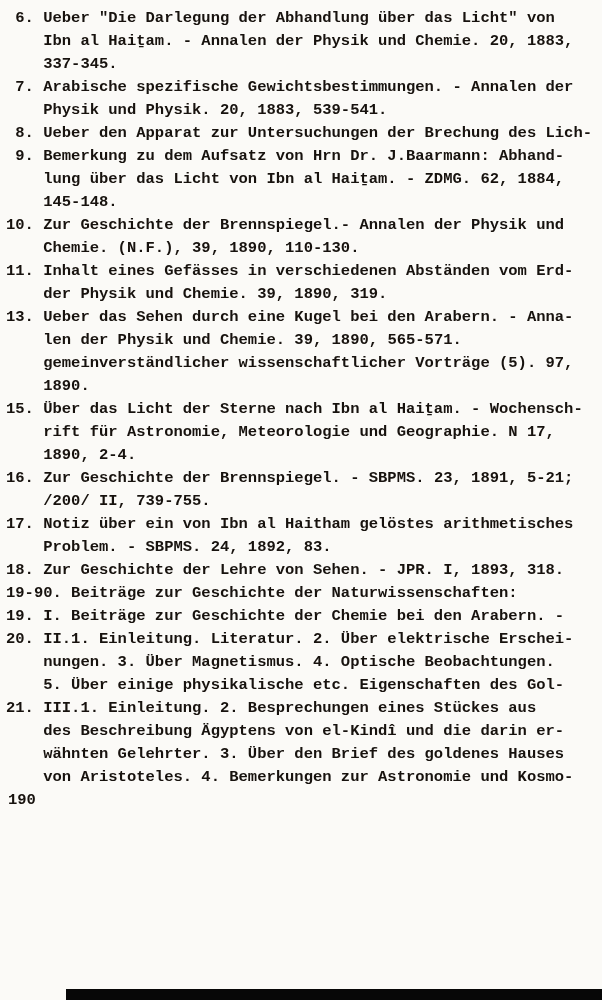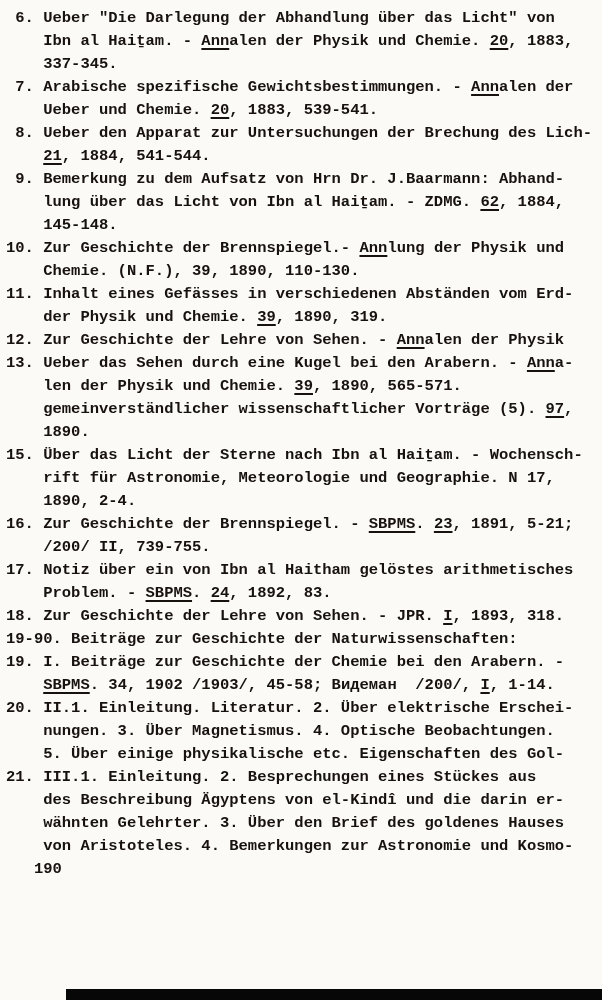--- a/index.html
+++ b/index.html
@@ -21,31 +21,29 @@
     box-sizing: border-box;
     padding: 7px 0 0 6px;
   }
   .line {
     white-space: pre;
     height: 23px;
     line-height: 23px;
     letter-spacing: 0;
   }
   .u {
-    text-decoration: underline;
     text-decoration-thickness: 1.5px;
     text-underline-offset: 2.5px;
     text-align: right;
   }
   .page-number {
     white-space: pre;
     height: 23px;
     line-height: 23px;
     padding-left: 2px;
-    margin-left: 26px;
   }
   .scan-bar {
     position: absolute;
     left: 66px;
     right: 0;
     top: 989px;
     height: 11px;
   }
 </style>
 </head>
@@ -53,41 +51,39 @@
 
 <div class="page" style="background: rgb(251, 250, 247); color: rgb(23, 18, 14);">
   <div>
       <div>
         <div class="line"><span> 6. Ueber "Die Darlegung der Abhandlung über das Licht" von</span></div>
         <div class="line"><span>    Ibn al Haiṯam. - </span><span class="u">Ann</span><span>alen der Physik und Chemie. </span><span class="u">20</span><span>, 1883,</span></div>
         <div class="line"><span>    337-345.</span></div>
       </div>
       <div>
         <div class="line"><span> 7. Arabische spezifische Gewichtsbestimmungen. - </span><span class="u">Ann</span><span>alen der</span></div>
-        <div class="line"><span>    Ueber und Chemie. </span><span class="u">20</span><span>, 1883, 539-541.</span></div>
+        <div class="line"><span>    Physik und Physik. </span><span class="u">20</span><span>, 1883, 539-541.</span></div>
       </div>
       <div>
         <div class="line"><span> 8. Ueber den Apparat zur Untersuchungen der Brechung des Lich-</span></div>
-        <div class="line"><span>    </span><span class="u">21</span><span>, 1884, 541-544.</span></div>
       </div>
       <div>
         <div class="line"><span> 9. Bemerkung zu dem Aufsatz von Hrn Dr. J.Baarmann: Abhand-</span></div>
         <div class="line"><span>    lung über das Licht von Ibn al Haiṯam. - ZDMG. </span><span class="u">62</span><span>, 1884,</span></div>
         <div class="line"><span>    145-148.</span></div>
       </div>
       <div>
-        <div class="line"><span>10. Zur Geschichte der Brennspiegel.- </span><span class="u">Ann</span><span>lung der Physik und</span></div>
+        <div class="line"><span>10. Zur Geschichte der Brennspiegel.- </span><span class="u">Ann</span><span>alen der Physik und</span></div>
         <div class="line"><span>    Chemie. (N.F.), 39, 1890, 110-130.</span></div>
       </div>
       <div>
         <div class="line"><span>11. Inhalt eines Gefässes in verschiedenen Abständen vom Erd-</span></div>
         <div class="line"><span>    der Physik und Chemie. </span><span class="u">39</span><span>, 1890, 319.</span></div>
       </div>
       <div>
-        <div class="line"><span>12. Zur Geschichte der Lehre von Sehen. - </span><span class="u">Ann</span><span>alen der Physik</span></div>
       </div>
       <div>
         <div class="line"><span>13. Ueber das Sehen durch eine Kugel bei den Arabern. - </span><span class="u">Ann</span><span>a-</span></div>
         <div class="line"><span>    len der Physik und Chemie. </span><span class="u">39</span><span>, 1890, 565-571.</span></div>
       </div>
       <div>
         <div class="line"><span>    gemeinverständlicher wissenschaftlicher Vorträge (5). </span><span class="u">97</span><span>,</span></div>
         <div class="line"><span>    1890.</span></div>
       </div>
       <div>
@@ -104,21 +100,20 @@
         <div class="line"><span>    Problem. - </span><span class="u">SBPMS</span><span>. </span><span class="u">24</span><span>, 1892, 83.</span></div>
       </div>
       <div>
         <div class="line"><span>18. Zur Geschichte der Lehre von Sehen. - JPR. </span><span class="u">I</span><span>, 1893, 318.</span></div>
       </div>
       <div>
         <div class="line"><span>19-90. Beiträge zur Geschichte der Naturwissenschaften:</span></div>
       </div>
       <div>
         <div class="line"><span>19. I. Beiträge zur Geschichte der Chemie bei den Arabern. -</span></div>
-        <div class="line"><span>    </span><span class="u">SBPMS</span><span>. 34, 1902 /1903/, 45-58; Видеман  /200/, </span><span class="u">I</span><span>, 1-14.</span></div>
       </div>
       <div>
         <div class="line"><span>20. II.1. Einleitung. Literatur. 2. Über elektrische Erschei-</span></div>
         <div class="line"><span>    nungen. 3. Über Magnetismus. 4. Optische Beobachtungen.</span></div>
         <div class="line"><span>    5. Über einige physikalische etc. Eigenschaften des Gol-</span></div>
       </div>
       <div>
         <div class="line"><span>21. III.1. Einleitung. 2. Besprechungen eines Stückes aus</span></div>
         <div class="line"><span>    des Beschreibung Ägyptens von el-Kindî und die darin er-</span></div>
         <div class="line"><span>    wähnten Gelehrter. 3. Über den Brief des goldenes Hauses</span></div>

